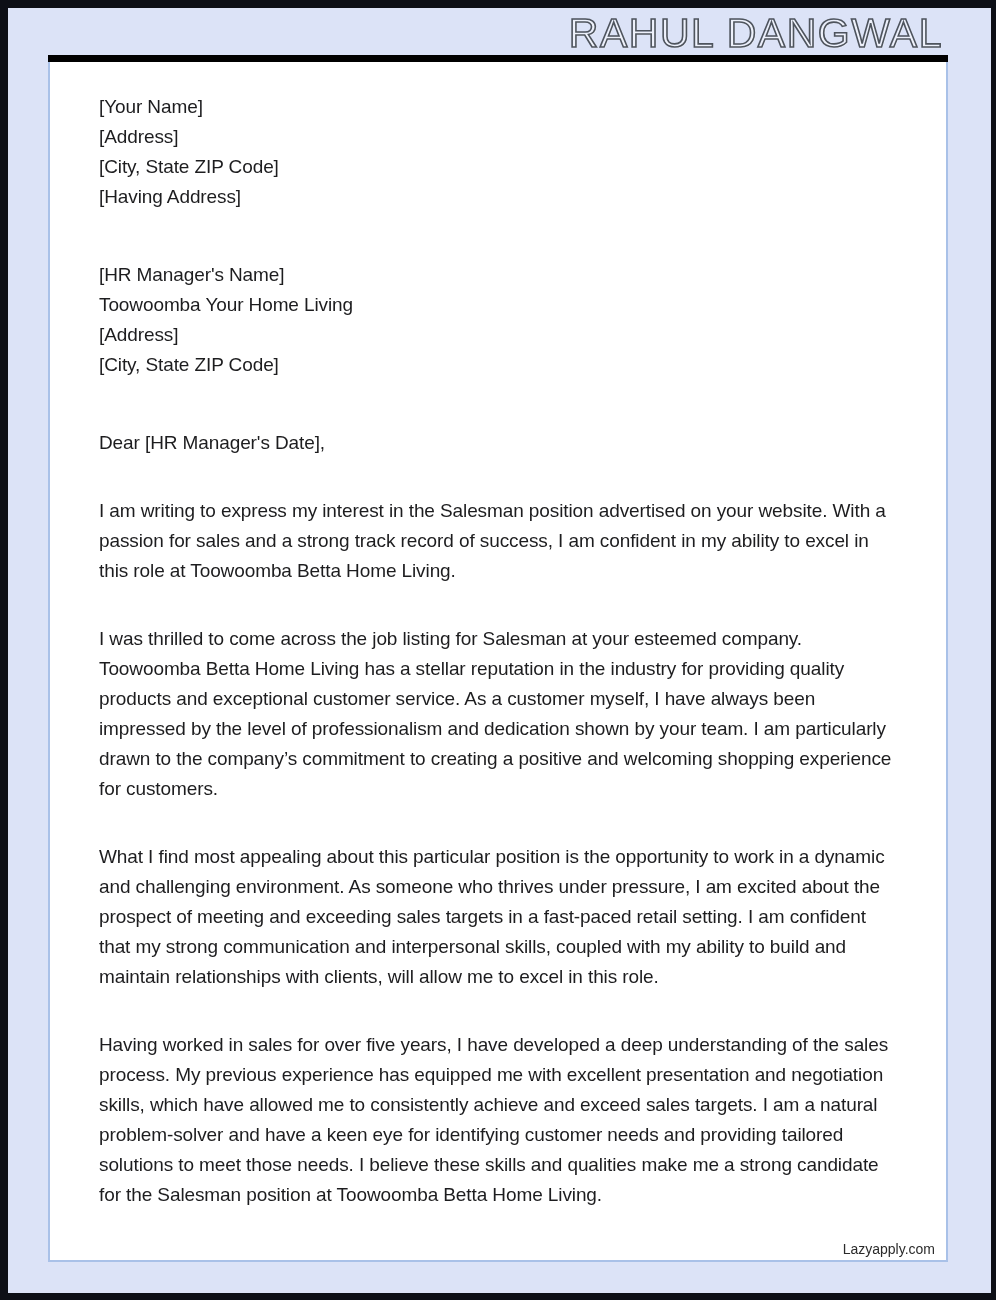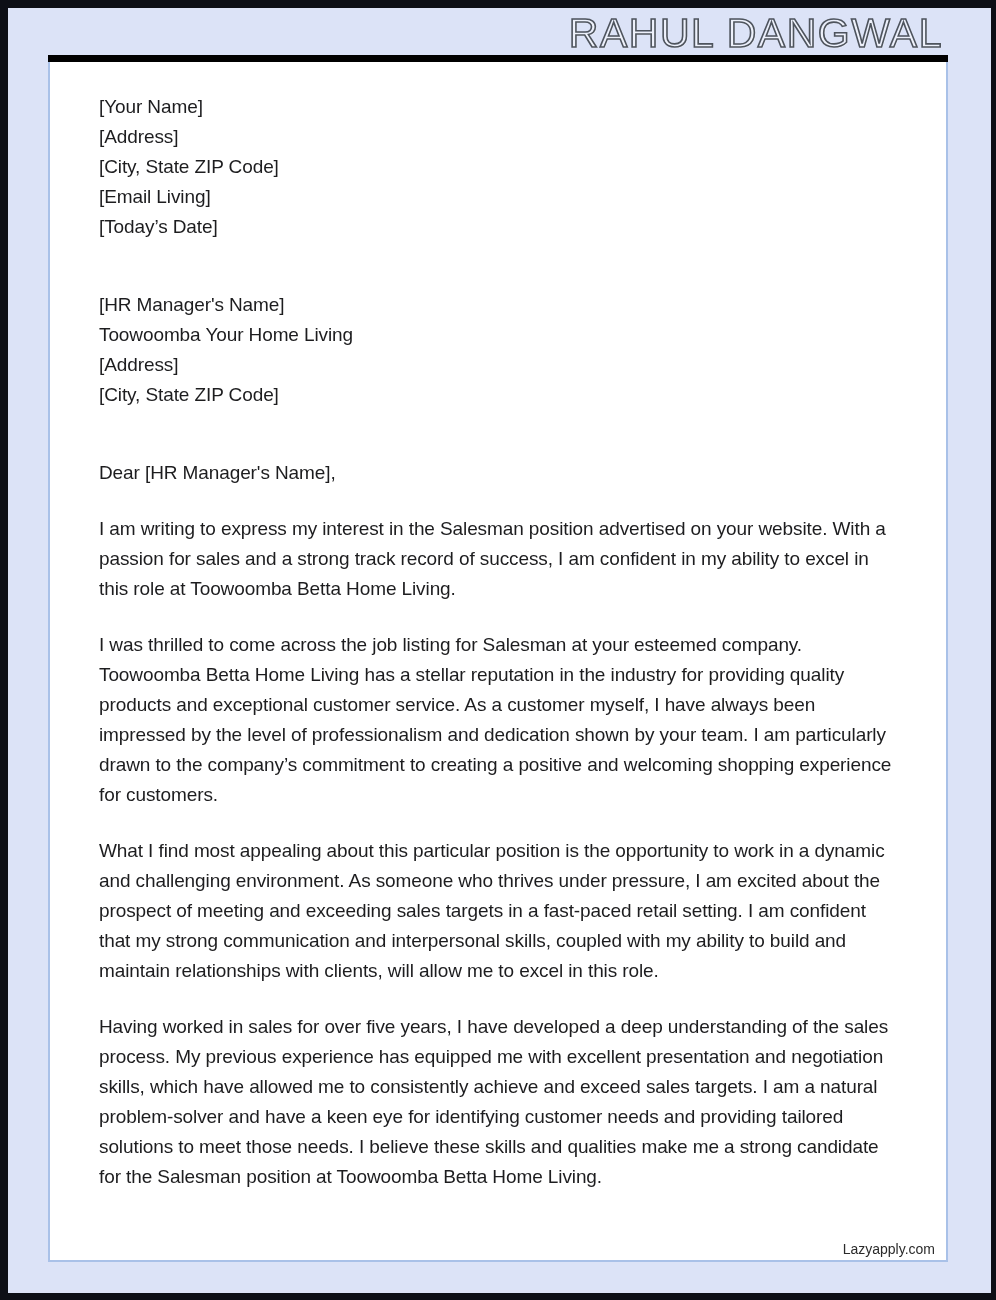--- a/index.html
+++ b/index.html
@@ -58,21 +58,21 @@
     font-size: 19px;
     line-height: 30px;
     letter-spacing: -0.1px;
     color: #1d1d1f;
     font-weight: 300;
     border-radius: 21px;
   }
   .block { margin-top: 48px; }
   .block:first-child { margin-top: 0; }
   .block p { margin: 0; }
-  .para { margin-top: 26px; }
+  .para { margin-top: 38px; }
   .watermark {
     position: absolute;
     right: 11px;
     bottom: 3px;
     font-size: 14px;
     line-height: 15px;
     color: #2b2b2b;
     background: #ffffff;
   }
 </style>
@@ -86,33 +86,32 @@
 
     <div class="header-rule"></div>
 
     <div class="page">
       <div class="content">
 
         <div class="block">
           <p>[Your Name]</p>
           <p>[Address]</p>
           <p>[City, State ZIP Code]</p>
-          <p>[Email Living]</p>
-          <p>[Today’s Date]</p>
+          <p>[Having Address]</p>
         </div>
 
         <div class="block">
           <p>[HR Manager's Name]</p>
           <p>Toowoomba Your Home Living</p>
           <p>[Address]</p>
           <p>[City, State ZIP Code]</p>
         </div>
 
         <div class="block">
-          <p>Dear [HR Manager's Name],</p>
+          <p>Dear [HR Manager's Date],</p>
         </div>
 
         <p class="para">I am writing to express my interest in the Salesman position advertised on your website. With a passion for sales and a strong track record of success, I am confident in my ability to excel in this role at Toowoomba Betta Home Living.</p>
         <p class="para">I was thrilled to come across the job listing for Salesman at your esteemed company. Toowoomba Betta Home Living has a stellar reputation in the industry for providing quality products and exceptional customer service. As a customer myself, I have always been impressed by the level of professionalism and dedication shown by your team. I am particularly drawn to the company’s commitment to creating a positive and welcoming shopping experience for customers.</p>
         <p class="para">What I find most appealing about this particular position is the opportunity to work in a dynamic and challenging environment. As someone who thrives under pressure, I am excited about the prospect of meeting and exceeding sales targets in a fast-paced retail setting. I am confident that my strong communication and interpersonal skills, coupled with my ability to build and maintain relationships with clients, will allow me to excel in this role.</p>
         <p class="para">Having worked in sales for over five years, I have developed a deep understanding of the sales process. My previous experience has equipped me with excellent presentation and negotiation skills, which have allowed me to consistently achieve and exceed sales targets. I am a natural problem-solver and have a keen eye for identifying customer needs and providing tailored solutions to meet those needs. I believe these skills and qualities make me a strong candidate for the Salesman position at Toowoomba Betta Home Living.</p>
 
       </div>
 
       <div class="watermark">Lazyapply.com</div>

